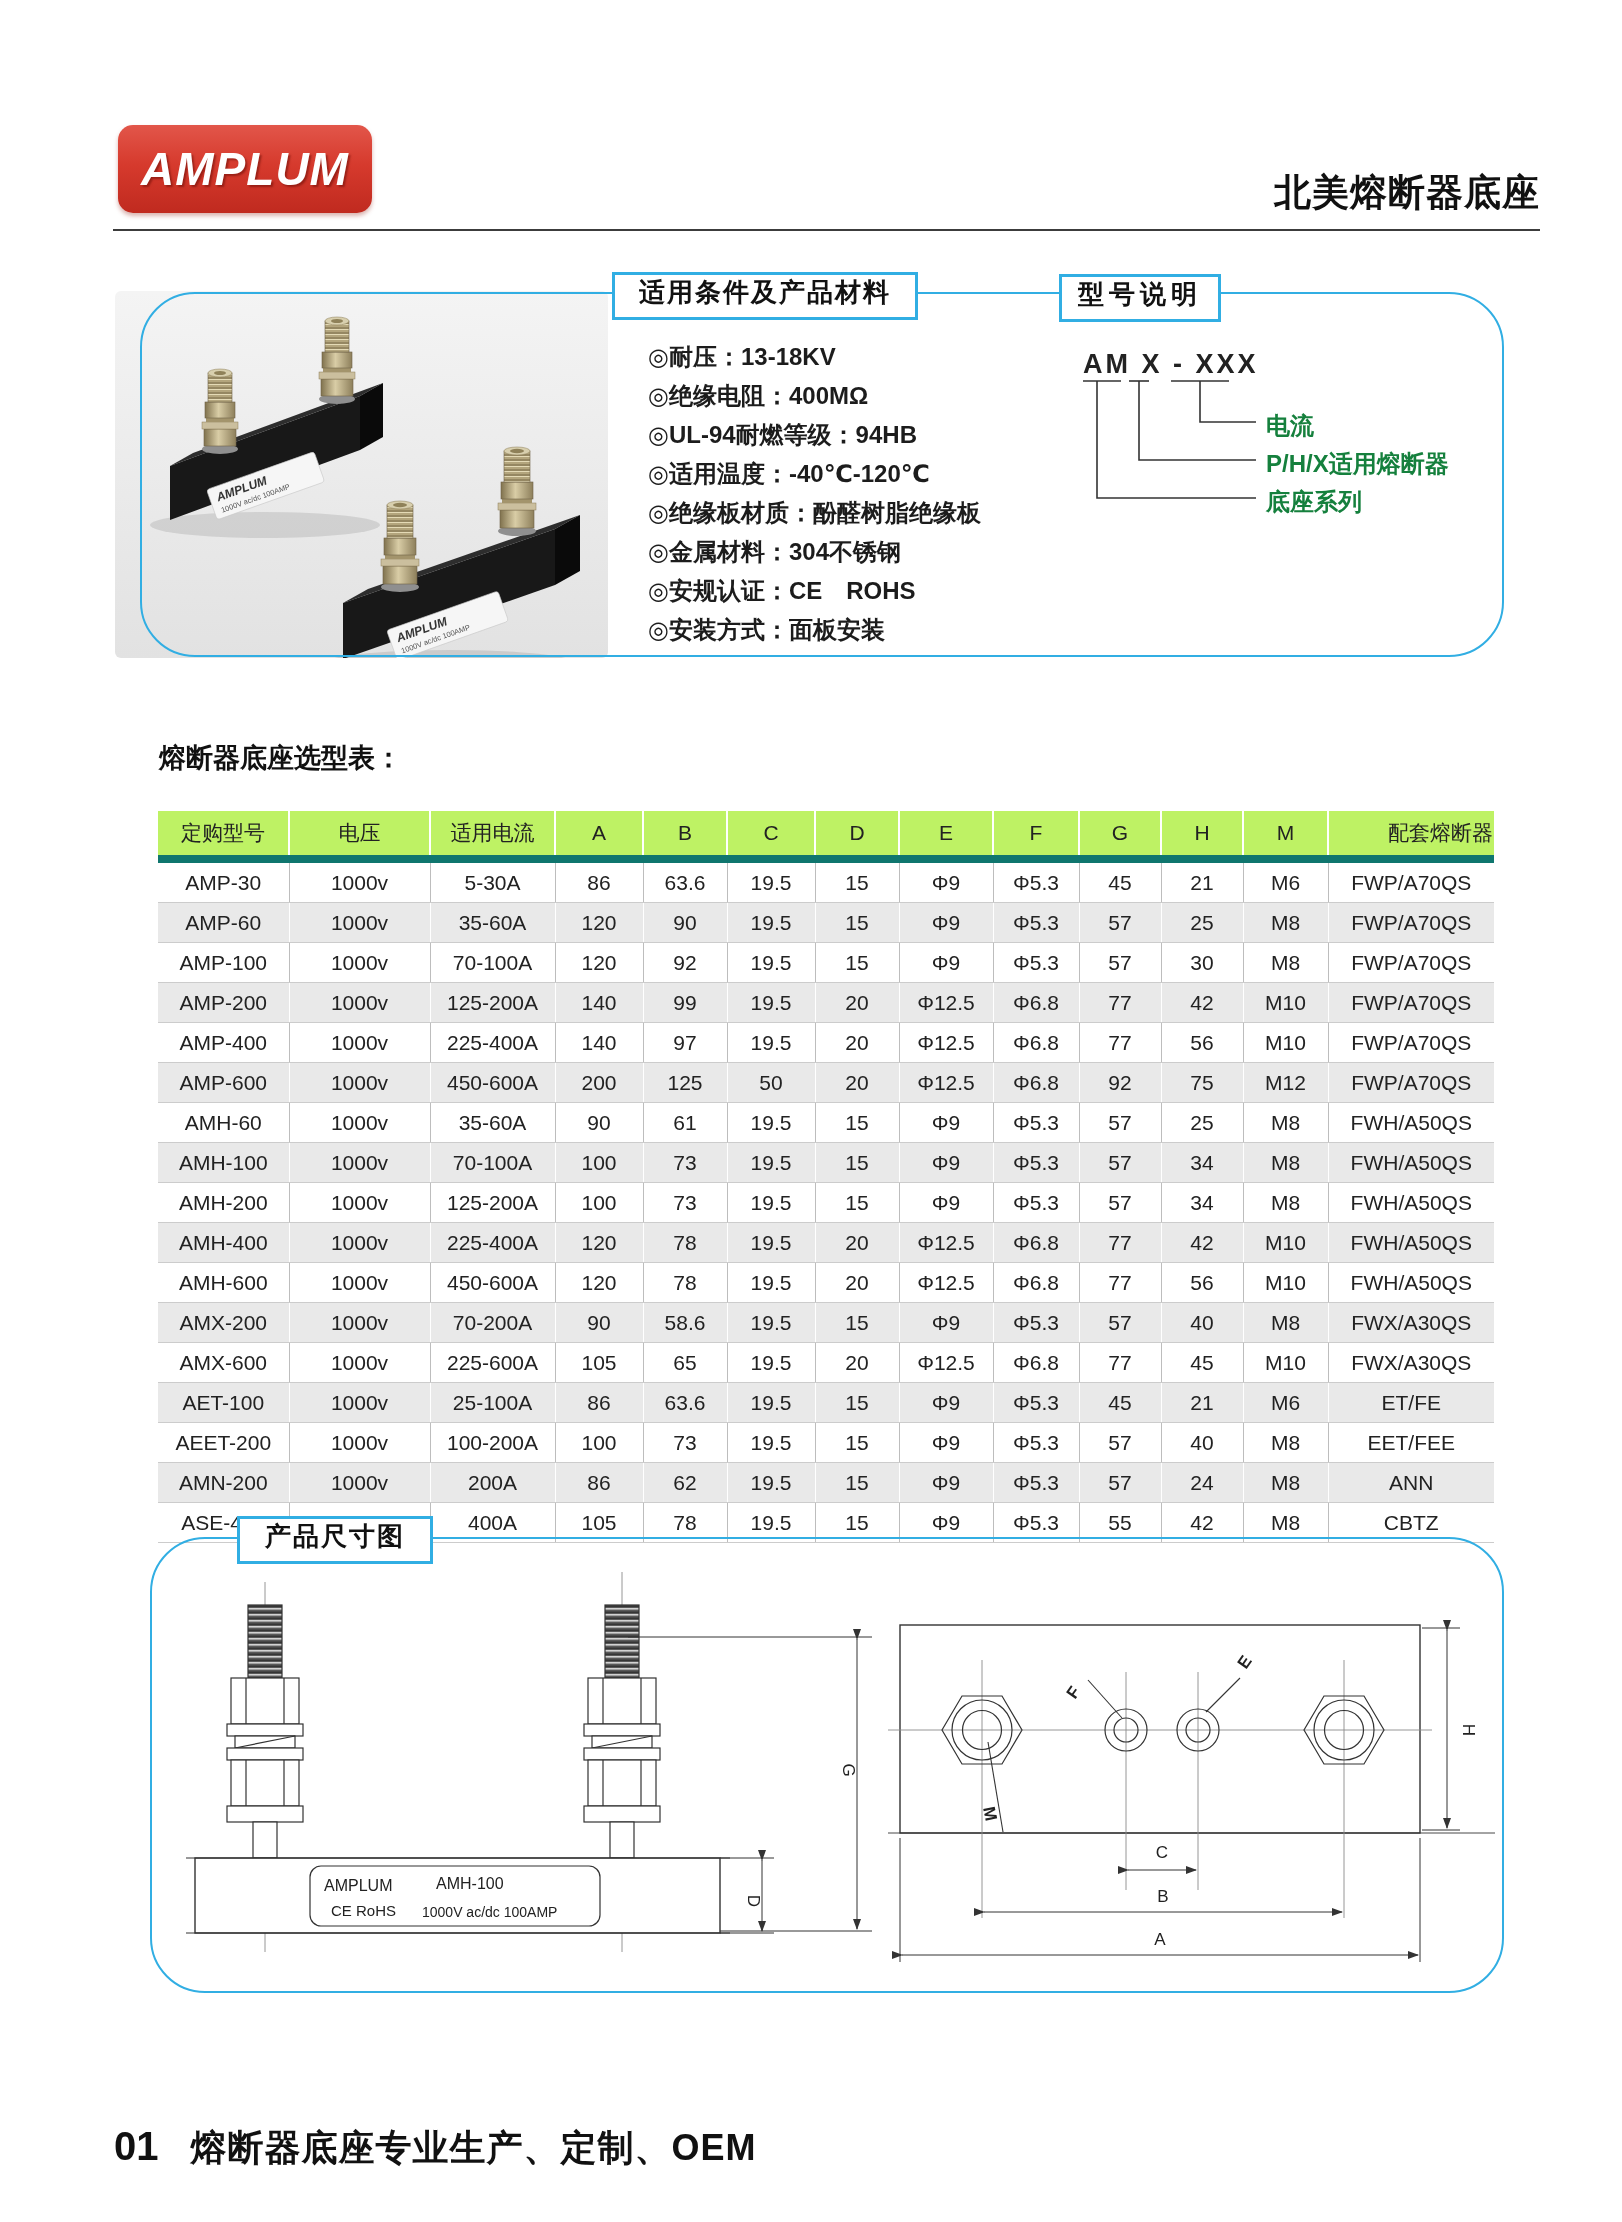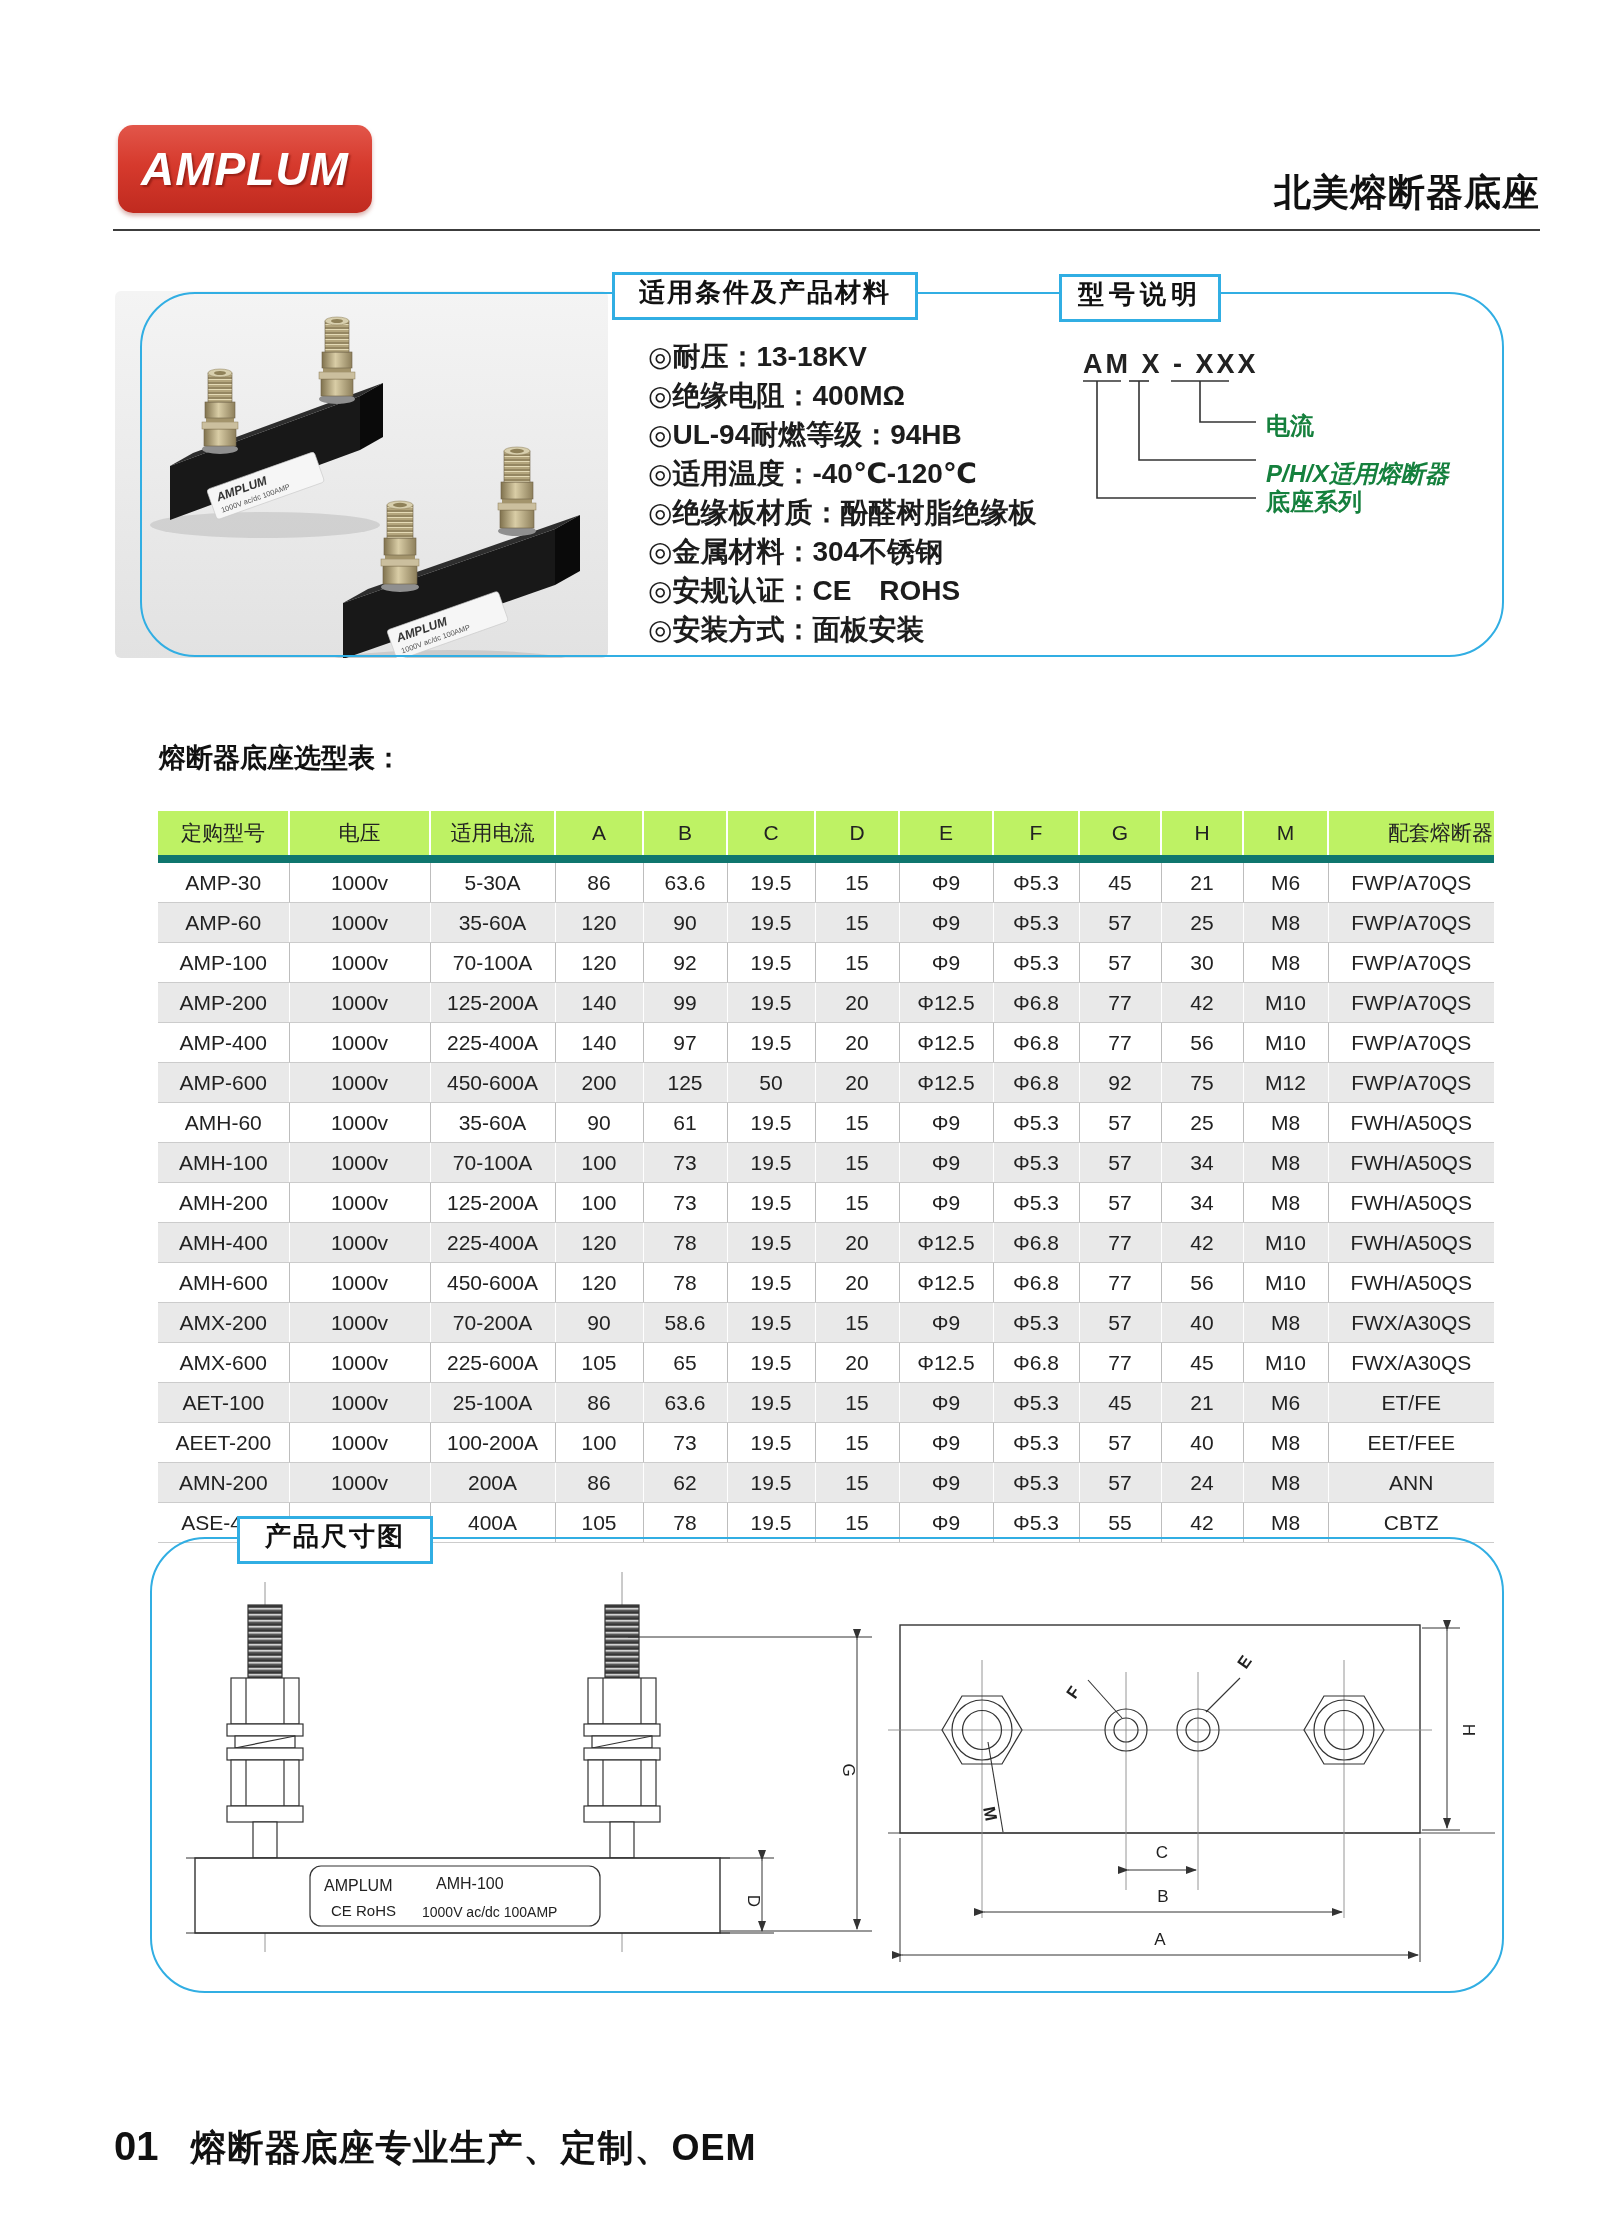--- a/index.html
+++ b/index.html
@@ -22,21 +22,21 @@
   .frame1{left:140px;top:292px;width:1360px;height:361px;}
   .frame2{left:150px;top:1537px;width:1350px;height:452px;background:#fff0;}
   .sec-label{background:#fff;border:3px solid #31aee3;display:flex;align-items:flex-start;
         justify-content:center;font-weight:700;font-size:26px;color:#111;letter-spacing:2px;}
   .lbl-cond{left:612px;top:272px;width:300px;height:42px;}
   .lbl-model{left:1059px;top:274px;width:156px;height:42px;letter-spacing:5px;}
   .lbl-dim{left:237px;top:1516px;width:190px;height:42px;}
 
   
   .cond-list{left:648px;top:337px;width:430px;}
-  .bullet{height:39px;line-height:39px;font-size:28px;font-weight:700;color:#1c1c1c;white-space:pre;}
+  .bullet{height:39px;line-height:39px;font-size:24px;font-weight:700;color:#1c1c1c;white-space:pre;}
 
   
   .model-code{left:1083px;top:349px;font-size:27px;font-weight:700;letter-spacing:3px;white-space:pre;color:#222;}
   .legend-label{left:1266px;font-size:24px;font-weight:600;color:#15803d;white-space:pre;}
 
   
   .tbl-title{left:159px;top:740px;font-size:27px;font-weight:700;color:#111;}
   table.sel{position:absolute;left:158px;top:811px;border-collapse:collapse;table-layout:fixed;
         width:1336px;font-size:21px;color:#222;}
   table.sel th{background:#bef264;height:42px;font-weight:400;
@@ -162,21 +162,21 @@
     <div class="bullet">◎UL-94耐燃等级：94HB</div>
     <div class="bullet">◎适用温度：-40℃-120℃</div>
     <div class="bullet">◎绝缘板材质：酚醛树脂绝缘板</div>
     <div class="bullet">◎金属材料：304不锈钢</div>
     <div class="bullet">◎安规认证：CE　ROHS</div>
     <div class="bullet">◎安装方式：面板安装</div>
   </div>
 
 <div class="abs model-code">AM X - XXX</div>
 <div class="abs legend-label" style="top:410px;">电流</div>
-<div class="abs legend-label" style="top:458px;font-style:italic;">P/H/X适用熔断器</div>
+<div class="abs legend-label" style="top:448px;">P/H/X适用熔断器</div>
 <div class="abs legend-label" style="top:486px;">底座系列</div>
 
 <svg class="abs" style="left:1040px;top:340px;" width="480" height="180" viewBox="0 0 480 180">
   <g stroke="#333" stroke-width="1.6" fill="none">
     <line x1="43" y1="41" x2="81" y2="41"></line>
     <line x1="89" y1="41" x2="109" y2="41"></line>
     <line x1="131" y1="41" x2="189" y2="41"></line>
     <polyline points="57,41 57,158 216,158"></polyline>
     <polyline points="99,41 99,120 216,120"></polyline>
     <polyline points="160,41 160,82 216,82"></polyline>

